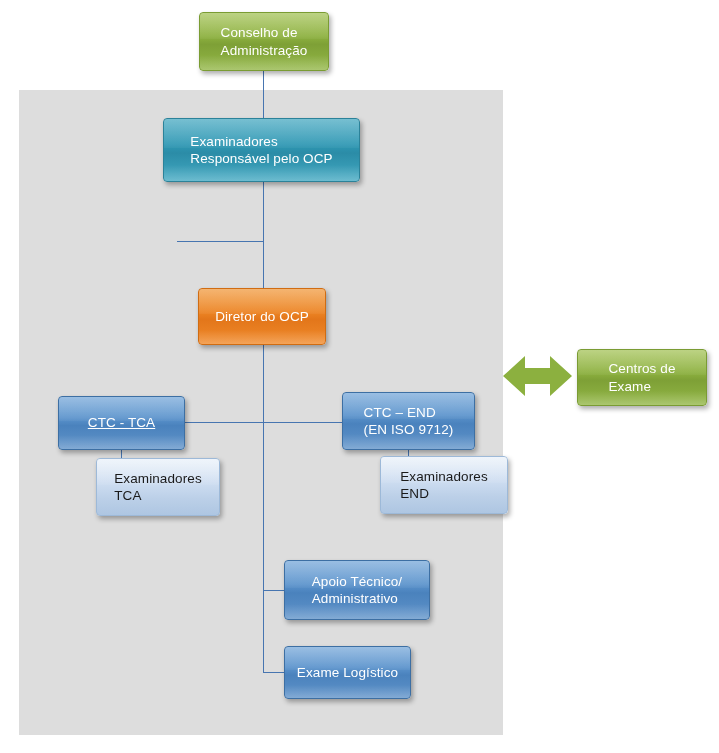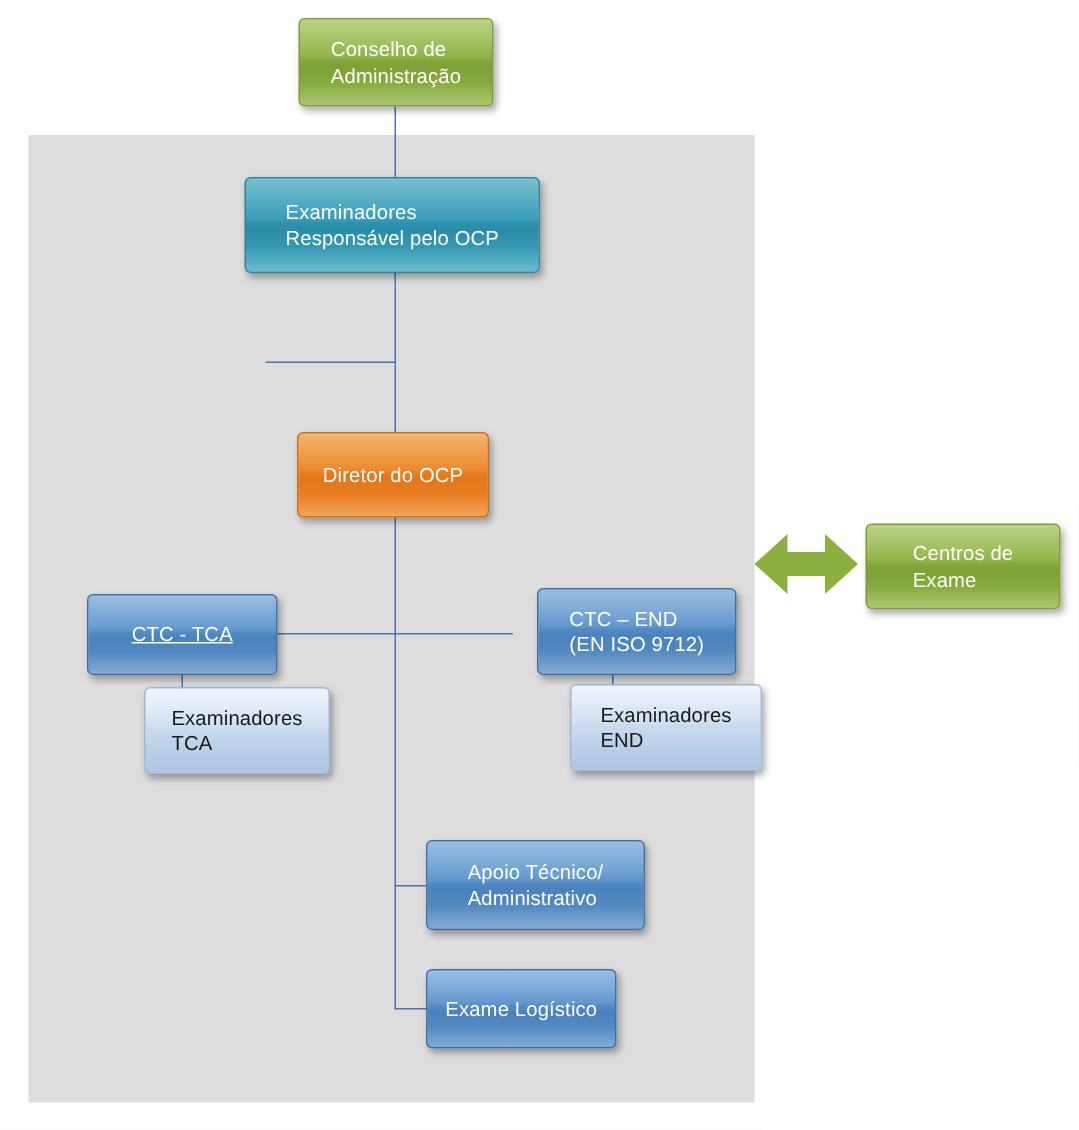--- a/index.html
+++ b/index.html
@@ -152,21 +152,21 @@
 
 
   <div class="node n-orange" style="left:198px; top:288px; width:128px; height:57px;">
     <span class="txt">Diretor do OCP</span>
   </div>
 
   <div class="node n-blue" style="left:58px; top:396px; width:127px; height:54px;text-decoration:underline;">
     <span class="txt">CTC - TCA</span>
   </div>
 
-  <div class="node n-blue" style="left:342px; top:392px; width:133px; height:58px;margin-left:16px;">
+  <div class="node n-blue" style="left:342px; top:392px; width:133px; height:58px;">
     <span class="txt">CTC – END
 (EN ISO 9712)</span>
   </div>
 
   <div class="node n-lightblue" style="left:60px; top:458px; width:124px; height:58px;">
     <span class="txt">Examinadores
 TCA</span>
   </div>
 
   <div class="node n-lightblue" style="left:344px; top:456px; width:128px; height:58px;">

